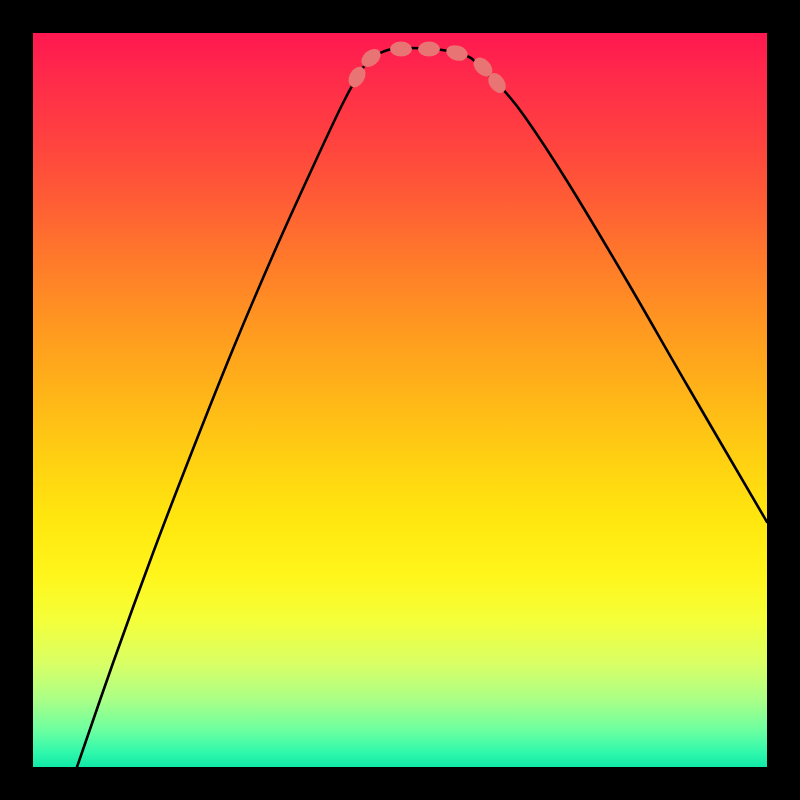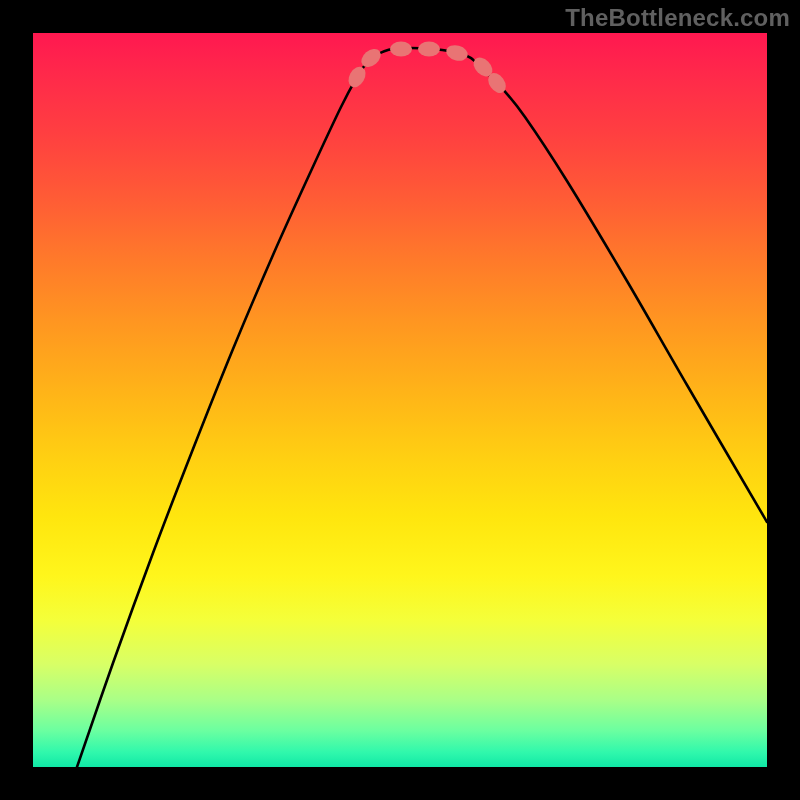--- a/index.html
+++ b/index.html
@@ -64,21 +64,20 @@
     inset: 0;
     width: 100%;
     height: 100%;
   }
 </style>
 </head>
 <body>
 
 <div class="frame">
 
-  <div class="watermark">TheBottleneck.com</div>
 
   <div class="plot">
     <div class="gradient-bg"></div>
 
     <svg class="curve" viewBox="0 0 734 734" preserveAspectRatio="none">
       <path id="curve-path" fill="none" stroke="#000" stroke-width="2.6" stroke-linecap="round" d="M 44 734 C 50 716.6666666666666, 67.33333333333333 665.6666666666666, 80 630 C 92.66666666666667 594.3333333333334, 106.66666666666667 555.6666666666666, 120 520 C 133.33333333333334 484.3333333333333, 146.66666666666666 450, 160 416 C 173.33333333333334 382, 186.66666666666666 348.3333333333333, 200 316 C 213.33333333333334 283.6666666666667, 227 251.66666666666666, 240 222 C 253 192.33333333333334, 266.6666666666667 162.66666666666666, 278 138 C 289.3333333333333 113.33333333333333, 300.3333333333333 89.66666666666667, 308 74 C 315.6666666666667 58.333333333333336, 320 51, 324 44 C 328 37, 329.3333333333333 35.333333333333336, 332 32 C 334.6666666666667 28.666666666666668, 335.3333333333333 26.666666666666668, 340 24 C 344.6666666666667 21.333333333333332, 350 17.333333333333332, 360 16 C 370 14.666666666666666, 388 15, 400 16 C 412 17, 424.3333333333333 19.333333333333332, 432 22 C 439.6666666666667 24.666666666666668, 442.3333333333333 29, 446 32 C 449.6666666666667 35, 450.3333333333333 36.333333333333336, 454 40 C 457.6666666666667 43.666666666666664, 461.6666666666667 46.666666666666664, 468 54 C 474.3333333333333 61.333333333333336, 481 68.33333333333333, 492 84 C 503 99.66666666666667, 517 120.66666666666667, 534 148 C 551 175.33333333333334, 574 214, 594 248 C 614 282, 630.6666666666666 311.8333333333333, 654 352 C 677.3333333333334 392.1666666666667, 720.6666666666666 466.1666666666667, 734 489"></path>
       <g id="marker-group">
           <ellipse cx="324" cy="44" rx="11" ry="7.5" fill="#e97474" transform="rotate(-60 324 44)"></ellipse>
           <ellipse cx="338" cy="25" rx="11" ry="7.5" fill="#e97474" transform="rotate(-40 338 25)"></ellipse>
           <ellipse cx="368" cy="16" rx="11" ry="7.5" fill="#e97474" transform="rotate(0 368 16)"></ellipse>

